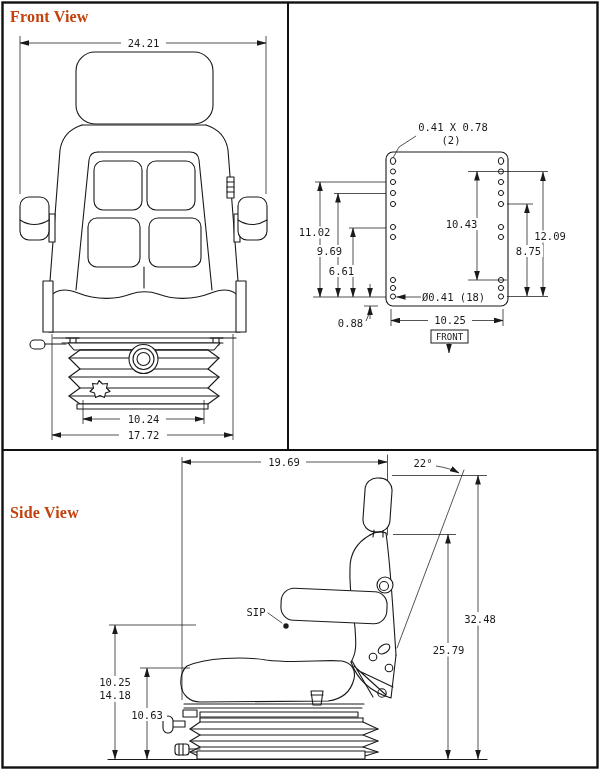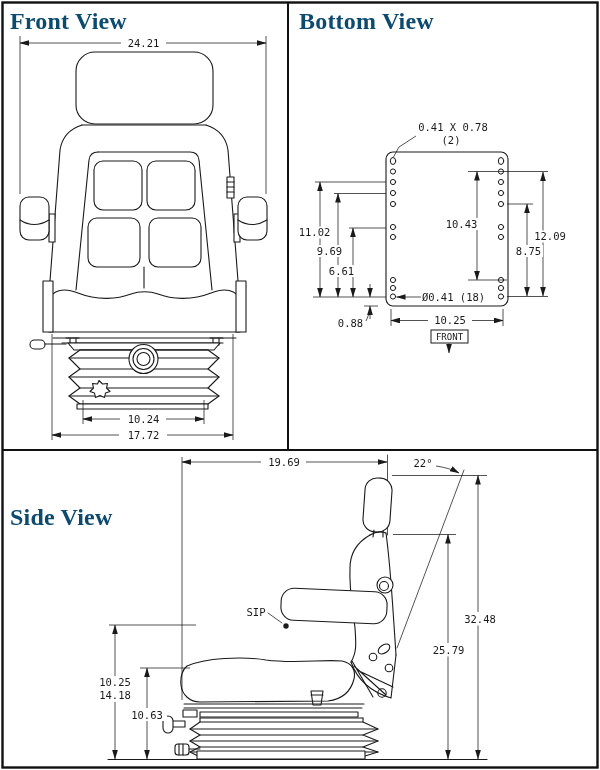--- a/index.html
+++ b/index.html
@@ -1,20 +1,20 @@
 <!DOCTYPE html>
 <html><head>
 <meta charset="utf-8">
 <style>
   html,body{margin:0;padding:0;background:#fff;}
   .sheet{position:relative;width:600px;height:770px;background:#fff;overflow:hidden;
          font-family:"Liberation Sans",sans-serif;}
   .sheet svg{position:absolute;left:0;top:0;}
   .panel-title{position:absolute;font-family:"Liberation Serif",serif;font-weight:bold;
-               font-size:24px;color:#0c4a6e;letter-spacing:.2px;}
+               font-size:16px;color:#c2410c;letter-spacing:.2px;}
   .t-front{left:10px;top:8px;}
   .t-bottom{left:299px;top:8px;}
   .t-side{left:10px;top:456px;margin-top:48px;}
   .draw{stroke:#1a1a1a;stroke-width:1.1;fill:none;stroke-linecap:round;stroke-linejoin:round;}
   .dim{stroke:#1a1a1a;stroke-width:.75;fill:none;}
   .dimtxt{font-family:"DejaVu Sans Mono",monospace;font-size:10.5px;fill:#1a1a1a;
           text-anchor:middle;}
   .smalltxt{font-family:"DejaVu Sans Mono",monospace;font-size:9px;fill:#1a1a1a;text-anchor:middle;}
   .bg{fill:#fff;stroke:none;}
   .wf{fill:#fff;}
@@ -227,16 +227,15 @@
   <text x="423" y="466.5" class="dimtxt">22°</text>
   <text x="480" y="622.5" class="dimtxt">32.48</text>
   <text x="448.5" y="653.5" class="dimtxt">25.79</text>
   <text x="115" y="686" class="dimtxt">10.25</text>
   <text x="115" y="698.5" class="dimtxt">14.18</text>
   <text x="147" y="718.5" class="dimtxt">10.63</text>
   <text x="256" y="615.5" class="dimtxt">SIP</text>
 </svg>
 
   <div class="panel-title t-front">Front View</div>
-  <div class="panel-title t-bottom">Bottom View</div>
   <div class="panel-title t-side">Side View</div>
 
 </div>
 
 </body></html>

